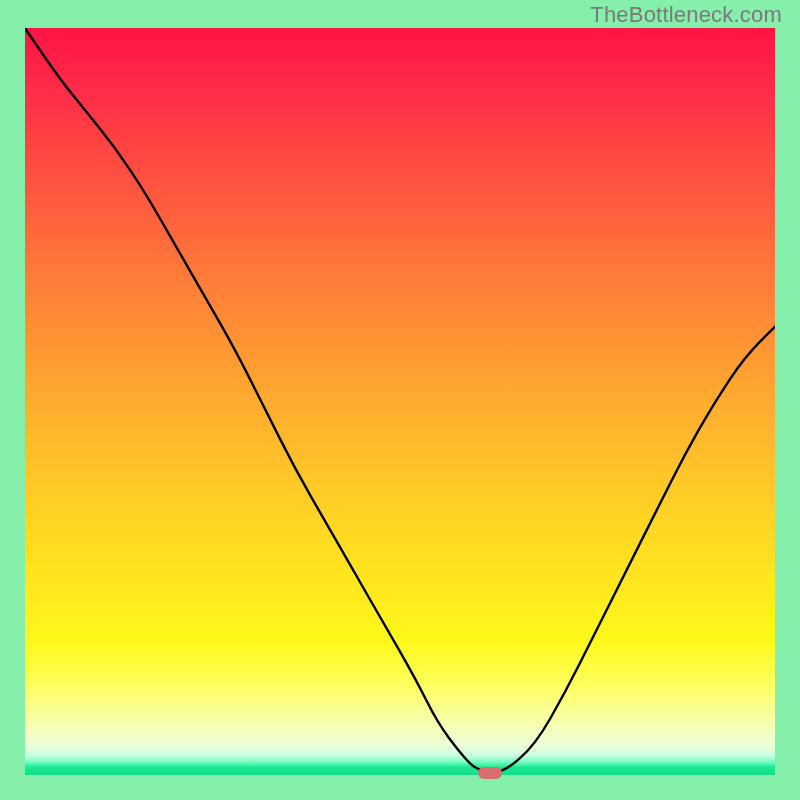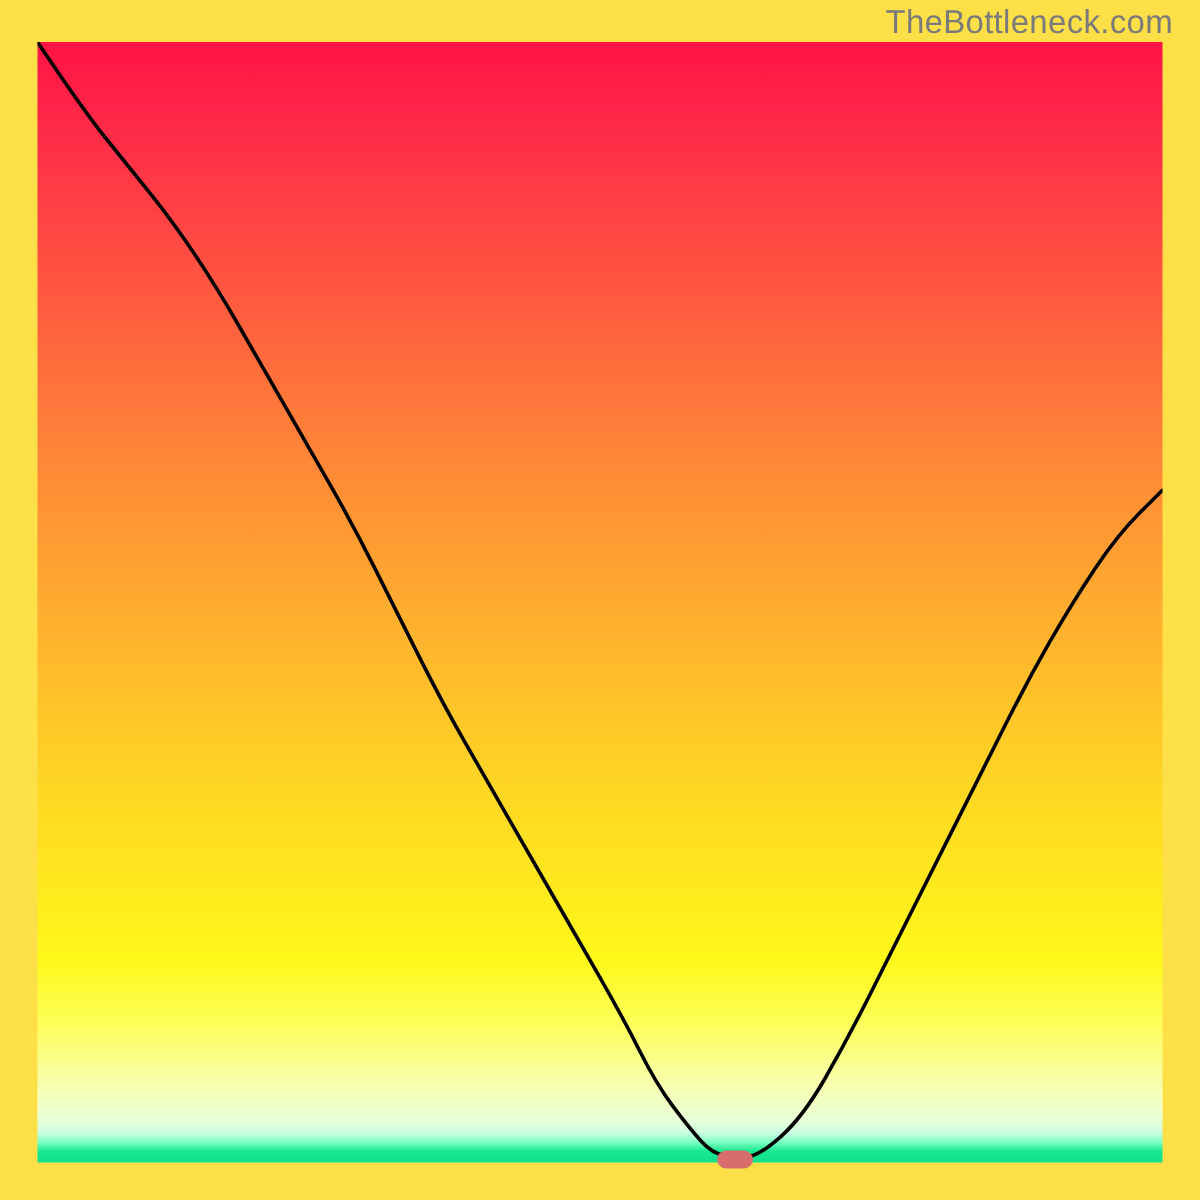--- a/index.html
+++ b/index.html
@@ -8,21 +8,21 @@
     width: 800px;
     height: 800px;
     background: #000;
     overflow: hidden;
     font-family: Arial, Helvetica, sans-serif;
   }
   .frame {
     position: relative;
     width: 800px;
     height: 800px;
-    background: #fde047;
+    background: #86efac;
   }
   .watermark {
     position: absolute;
     top: 2px;
     right: 18px;
     color: #7a7a7a;
     font-size: 22px;
     font-weight: 500;
     letter-spacing: 0.2px;
   }

